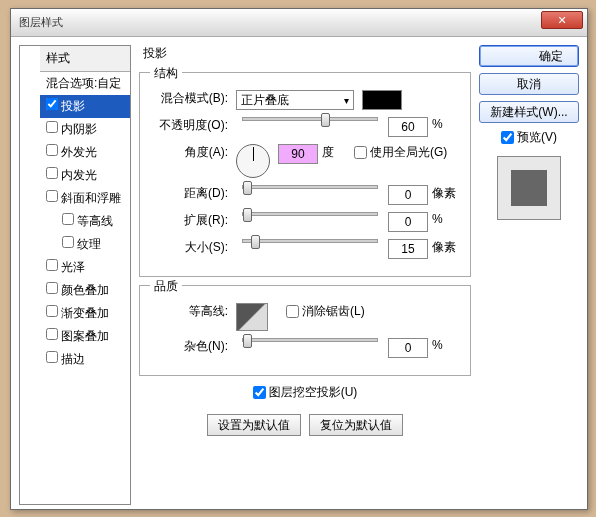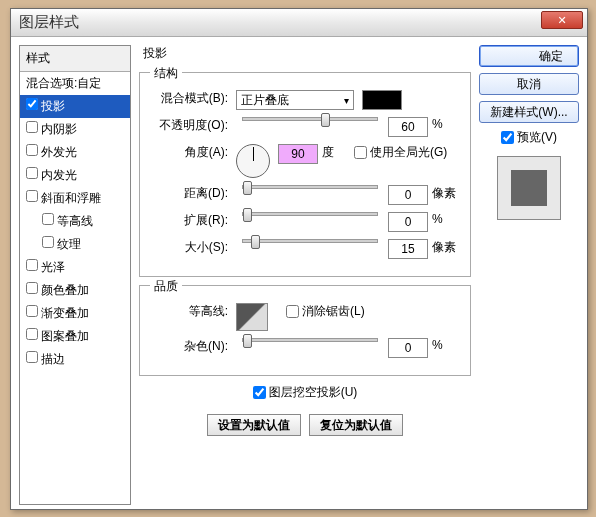--- a/index.html
+++ b/index.html
@@ -1,22 +1,22 @@
 <!DOCTYPE html>
 <html><head>
 <meta charset="utf-8">
 <style>
 * { box-sizing: border-box; margin: 0; padding: 0; }
 body { font-family: "Microsoft YaHei", SimSun, sans-serif; font-size: 12px; background: #d4b896; width: 596px; height: 517px; overflow: hidden; }
 .window { position: absolute; left: 10px; top: 8px; width: 578px; height: 502px; background: #fff; border: 1px solid #6a6a6a; box-shadow: 2px 2px 6px rgba(0,0,0,0.3); }
 .titlebar { height: 28px; background: linear-gradient(#fff 0%, #e9e9e9 50%, #d8d8d8 100%); border-bottom: 1px solid #aaa; position: relative; display: flex; align-items: center; padding-left: 8px; }
-.titlebar-text { font-size: 15px; color: #333; }
+.titlebar-text { font-size: 11px; color: #333; }
 .close-btn { position: absolute; right: 4px; top: 2px; width: 42px; height: 18px; background: linear-gradient(#e67a6e, #c8402f); border: 1px solid #8a2a1f; border-radius: 2px; color: #fff; display: flex; align-items: center; justify-content: center; font-size: 11px; cursor: pointer; }
 .body { display: flex; padding: 8px; gap: 8px; height: calc(100% - 28px); }
-.left-panel { width: 112px; height: 460px; border: 1px solid #888; background: #fff; }
+.left-panel { width: 112px; height: 460px; border: 1px solid #888; background: #fff; padding-left: 20px; }
 .left-header { background: #f0f0f0; border-bottom: 1px solid #aaa; padding: 4px 6px; font-size: 12px; }
 .left-list { }
 .left-item { padding: 3px 6px; display: flex; align-items: flex-start; gap: 3px; cursor: pointer; }
 .left-item.selected { background: #1e5bbf; color: #fff; }
 .left-item input[type=checkbox] { width: 12px; height: 12px; }
 .left-item.indent { padding-left: 22px; }
 .center-panel { flex: 1; display: flex; flex-direction: column; gap: 8px; }
 .section-title { font-size: 12px; margin-bottom: 2px; padding-left: 4px; }
 .group { border: 1px solid #aaa; padding: 10px 10px 10px 10px; position: relative; }
 .group-label { position: absolute; top: -8px; left: 10px; background: #fff; padding: 0 4px; font-size: 12px; }
@@ -29,21 +29,21 @@
 .slider .thumb { position: absolute; top: -5px; width: 9px; height: 14px; background: linear-gradient(#f8f8f8,#ccc); border: 1px solid #666; border-radius: 2px; cursor: pointer; }
 .num { width: 40px; height: 20px; border: 1px solid #888; text-align: center; font-size: 12px; }
 .num.blue { background: #f0abfc; }
 .unit { width: 28px; }
 .angle-dial { width: 34px; height: 34px; border: 1px solid #666; border-radius: 50%; background: #f6f6f6; position: relative; }
 .angle-dial .needle { position: absolute; left: 50%; top: 50%; width: 1px; height: 14px; background: #000; transform-origin: top center; transform: rotate(180deg); }
 .contour-sw { width: 32px; height: 28px; border: 1px solid #888; background: linear-gradient(135deg, #555 0%, #555 48%, #ddd 52%, #ddd 100%); cursor: pointer; }
 .chk { display: flex; align-items: center; gap: 3px; }
 .chk input { width: 13px; height: 13px; }
 .btn-row { display: flex; gap: 8px; justify-content: center; margin-top: 4px; }
-.btn { height: 22px; padding: 8px 10px; border: 1px solid #888; background: linear-gradient(#fdfdfd,#e2e2e2); cursor: pointer; font-size: 12px; display: inline-flex; align-items: center; justify-content: center; font-weight: bold; }
+.btn { height: 22px; padding: 8px 10px; border: 1px solid #888; background: linear-gradient(#fdfdfd,#e2e2e2); cursor: pointer; font-size: 12px; display: inline-flex; align-items: center; justify-content: center; }
 .right-panel { width: 100px; display: flex; flex-direction: column; gap: 6px; align-items: stretch; }
 .rbtn { height: 22px; border: 1px solid #5a7bbf; background: linear-gradient(#f5f9ff,#dce8fb); cursor: pointer; border-radius: 3px; font-size: 12px; display: flex; align-items: center; justify-content: center; }
 .rbtn.default { border: 1px solid #2a5acc; box-shadow: 0 0 0 1px #7aa5ee inset; padding-left: 44px; }
 .preview-box { width: 64px; height: 64px; border: 1px solid #888; background: #e8e8e8; display: flex; align-items: center; justify-content: center; margin: 4px auto 0; }
 .preview-inner { width: 36px; height: 36px; background: #666; }
 </style>
 </head>
 <body>
 
 <div class="window">

